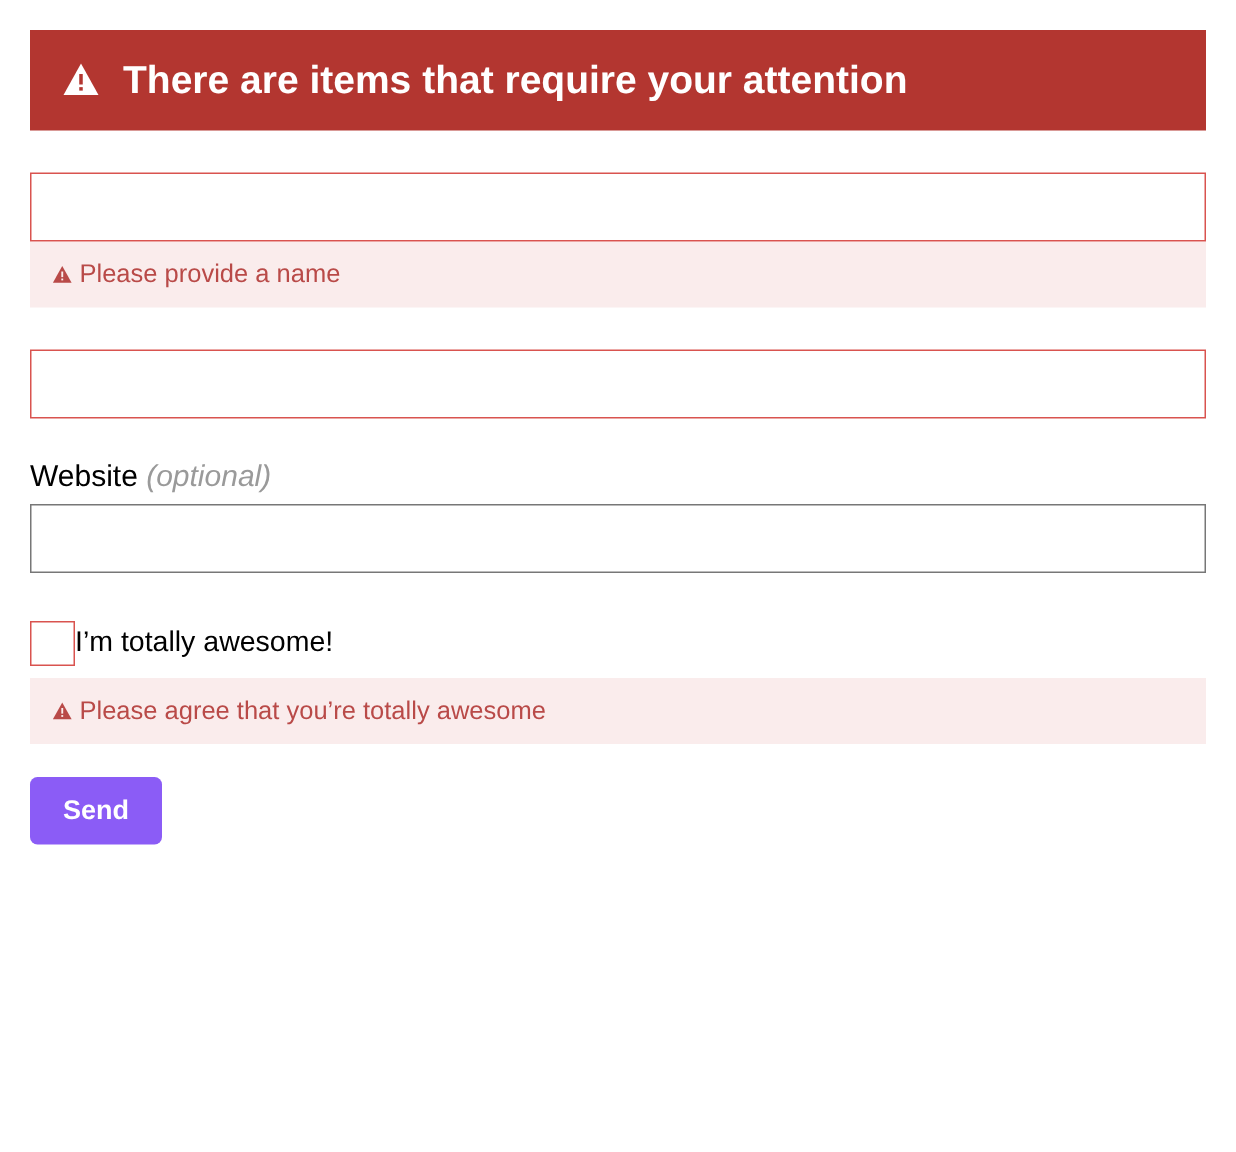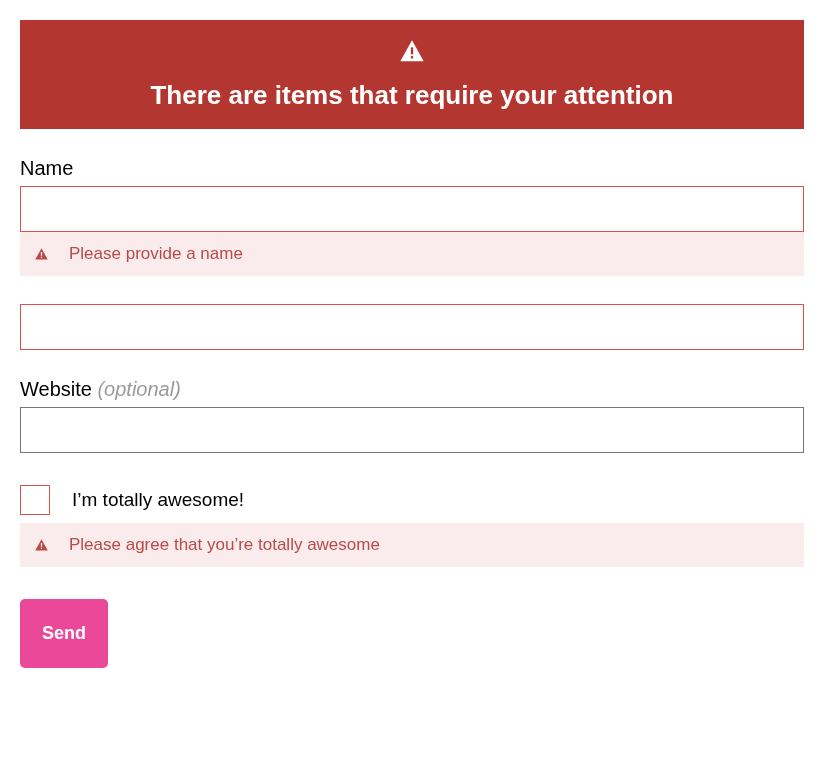--- a/index.html
+++ b/index.html
@@ -13,21 +13,20 @@
       padding: 20px;
       width: 824px;
     }
     .alert-banner {
       background: #b33630;
       color: #fff;
       padding: 18px 20px;
       display: flex;
       align-items: center;
       gap: 14px;
-      flex-direction: column;
     }
     .alert-banner .alert-icon svg {
       width: 28px;
       height: 28px;
       display: block;
     }
     .alert-banner-text {
       font-size: 26px;
       font-weight: 700;
     }
@@ -57,57 +56,57 @@
     .text-input.error {
       border: 1px solid #d9534f;
     }
     .error-msg {
       background: #faecec;
       color: #b94a48;
       font-size: 17px;
       padding: 12px 14px;
       display: flex;
       align-items: center;
-      gap: 20px;
+      gap: 4px;
       margin-top: 0px;
     }
     .error-msg-spaced {
       margin-top: 8px;
       text-align: center;
     }
     .error-msg .warn-icon svg {
       width: 15px;
       height: 15px;
       display: block;
     }
     .checkbox-row {
       display: flex;
       align-items: center;
       margin-top: 32px;
-      gap: 22px;
+      gap: 0;
     }
     .checkbox-box {
       width: 30px;
       height: 30px;
       border: 1px solid #d9534f;
       background: #fff;
       cursor: pointer;
       flex-shrink: 0;
     }
     .checkbox-label {
       font-size: 19px;
       color: #000;
     }
     .submit-btn {
-      margin-top: 32px;
-      background: #ec4899;
+      margin-top: 22px;
+      background: #8b5cf6;
       color: #fff;
       border: none;
       border-radius: 5px;
-      padding: 24px 22px;
+      padding: 12px 22px;
       font-size: 18px;
       font-weight: 600;
       cursor: pointer;
     }
   </style>
 </head>
 <body>
 
 
 
@@ -118,21 +117,20 @@
         <path d="M12 2 L22 20 L2 20 Z"></path>
         <rect x="11" y="8" width="2" height="6" fill="#b33630"></rect>
         <rect x="11" y="15.5" width="2" height="2" fill="#b33630"></rect>
       </svg>
   </span>
   <span class="alert-banner-text">There are items that require your attention</span>
 </div>
 
 
 <div class="form-group">
-  <label class="form-label">Name</label>
   <input type="text" class="text-input error" value="" style="">
   <div class="error-msg">
     <span class="warn-icon">
       <svg viewBox="0 0 24 24" fill="#b94a48">
           <path d="M12 2 L22 20 L2 20 Z"></path>
           <rect x="11" y="8" width="2" height="6" fill="#faecec"></rect>
           <rect x="11" y="15.5" width="2" height="2" fill="#faecec"></rect>
         </svg>
     </span>
     <span>Please provide a name</span>

